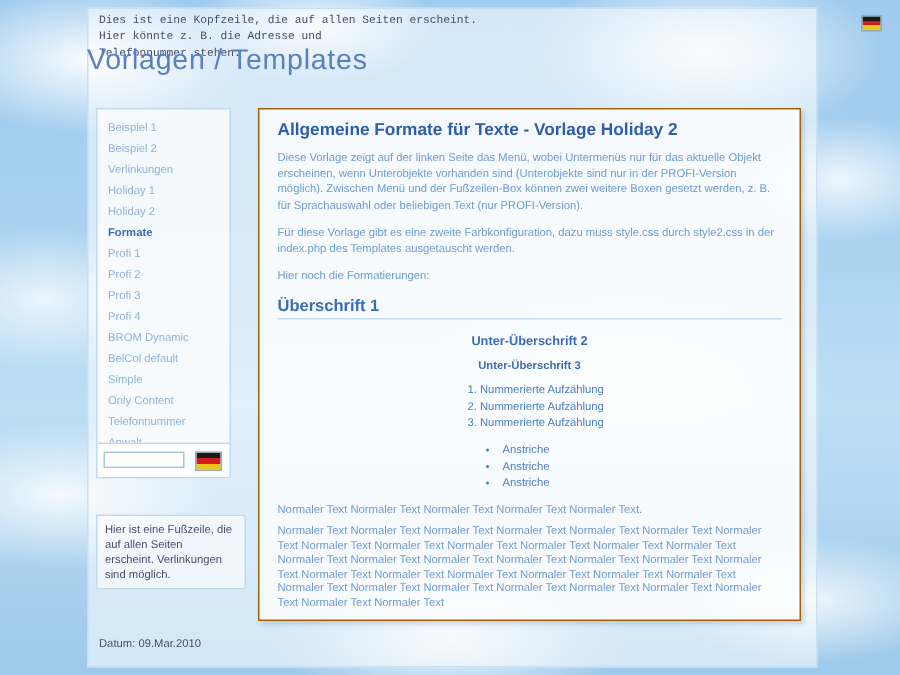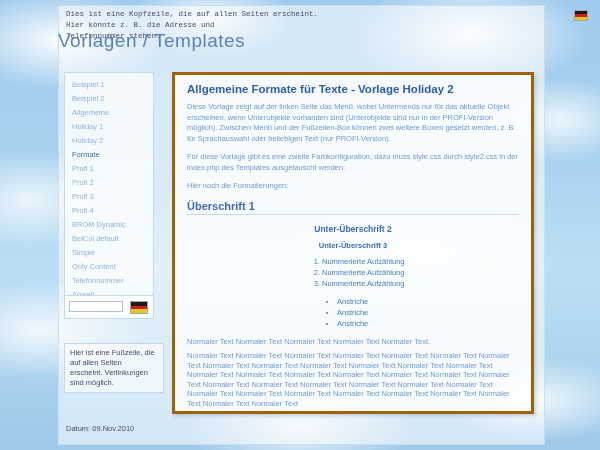--- a/index.html
+++ b/index.html
@@ -77,21 +77,21 @@
   }
   .menu-item {
     font-size: 7.5px;
     color: #8fb2d8;
     padding: 2.5px 0 2.5px 7px;
     line-height: 9px;
     white-space: nowrap;
   }
   .menu-item.active {
     color: #3b6bb0;
-    font-weight: normal;
+    font-weight: bold;
   }
   #search-box {
     position: absolute;
     left: 64px; top: 295px;
     width: 88px; height: 22px;
     background: rgba(255,255,255,0.85);
     border: 1px solid #c4d9ec;
   }
   #search-input {
     position: absolute;
@@ -129,21 +129,21 @@
     font-size: 7.5px;
     color: #4b4b6e;
   }
   
   #content {
     position: absolute;
     left: 172px; top: 72px;
     width: 362px;
     height: 342px;
     background: rgba(255,255,255,0.78);
-    border: 3px solid #a16207;
+    border: 1px solid #a16207;
     box-shadow: 2px 2px 3px rgba(80,110,150,0.25);
     box-sizing: border-box;
     padding: 8px 12px;
     overflow: hidden;
   }
   h1.doc-title {
     margin: 0 0 7px 0;
     font-size: 11.5px;
     color: #2f5ea8;
     font-weight: bold;
@@ -211,21 +211,21 @@
   <div>Telefonnummer stehen.</div>
 </div>
 
 <div id="flag-top"></div>
 
 <div id="title">Vorlagen / Templates</div>
 
 <div id="menu">
   <div class="menu-item">Beispiel 1</div>
   <div class="menu-item">Beispiel 2</div>
-  <div class="menu-item">Allgemeine</div>
+  <div class="menu-item">Verlinkungen</div>
   <div class="menu-item">Holiday 1</div>
   <div class="menu-item">Holiday 2</div>
   <div class="menu-item active">Formate</div>
   <div class="menu-item">Profi 1</div>
   <div class="menu-item">Profi 2</div>
   <div class="menu-item">Profi 3</div>
   <div class="menu-item">Profi 4</div>
   <div class="menu-item">BROM Dynamic</div>
   <div class="menu-item">BelCol default</div>
   <div class="menu-item">Simple</div>
@@ -239,21 +239,21 @@
   <div id="flag-search"></div>
 </div>
 
 <div id="footer-left">
   <div>Hier ist eine Fußzeile, die</div>
   <div>auf allen Seiten</div>
   <div>erscheint. Verlinkungen</div>
   <div>sind möglich.</div>
 </div>
 
-<div id="date">Datum: 09.Nov.2010</div>
+<div id="date">Datum: 09.Mar.2010</div>
 
 <div id="content">
   <h1 class="doc-title">Allgemeine Formate für Texte - Vorlage Holiday 2</h1>
   <p class="body-text">Diese Vorlage zeigt auf der linken Seite das Menü, wobei Untermenüs nur für das aktuelle Objekt erscheinen, wenn Unterobjekte vorhanden sind (Unterobjekte sind nur in der PROFI-Version möglich). Zwischen Menü und der Fußzeilen-Box können zwei weitere Boxen gesetzt werden, z. B. für Sprachauswahl oder beliebigen Text (nur PROFI-Version).</p>
   <p class="body-text">Für diese Vorlage gibt es eine zweite Farbkonfiguration, dazu muss style.css durch style2.css in der index.php des Templates ausgetauscht werden.</p>
   <p class="body-text">Hier noch die Formatierungen:</p>
 
   <h2 class="h1">Überschrift 1</h2>
   <h3 class="h2">Unter-Überschrift 2</h3>
   <h4 class="h3">Unter-Überschrift 3</h4>

